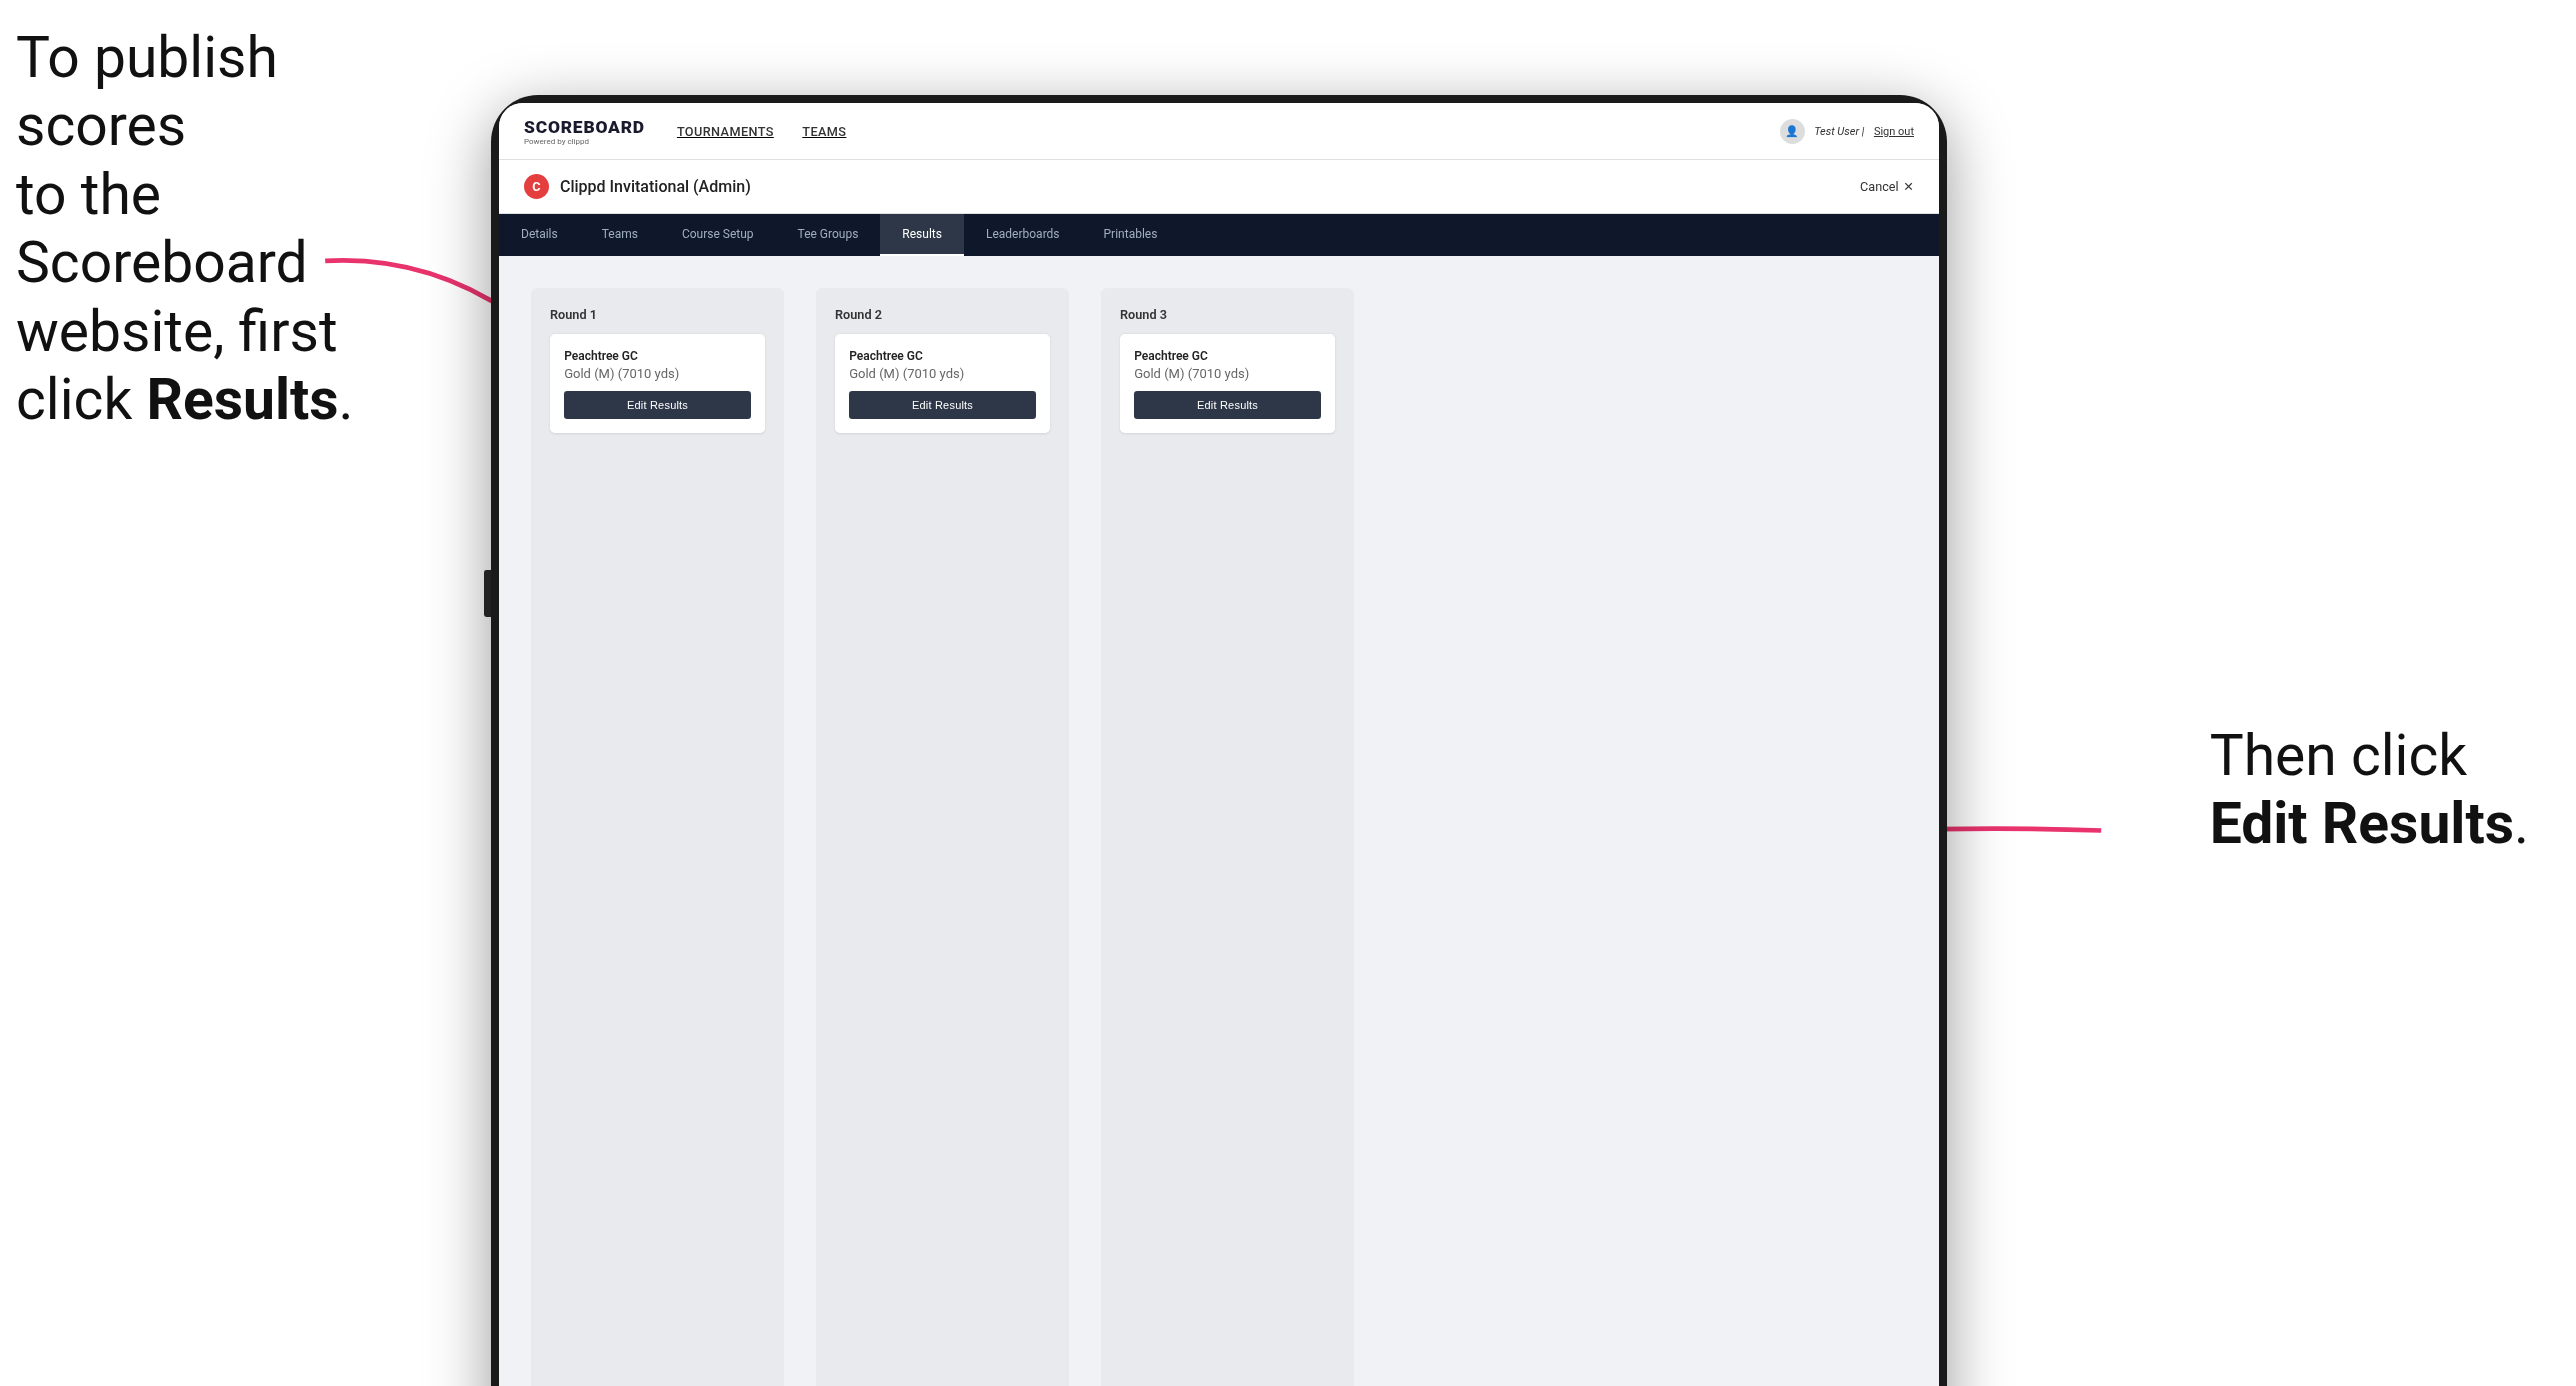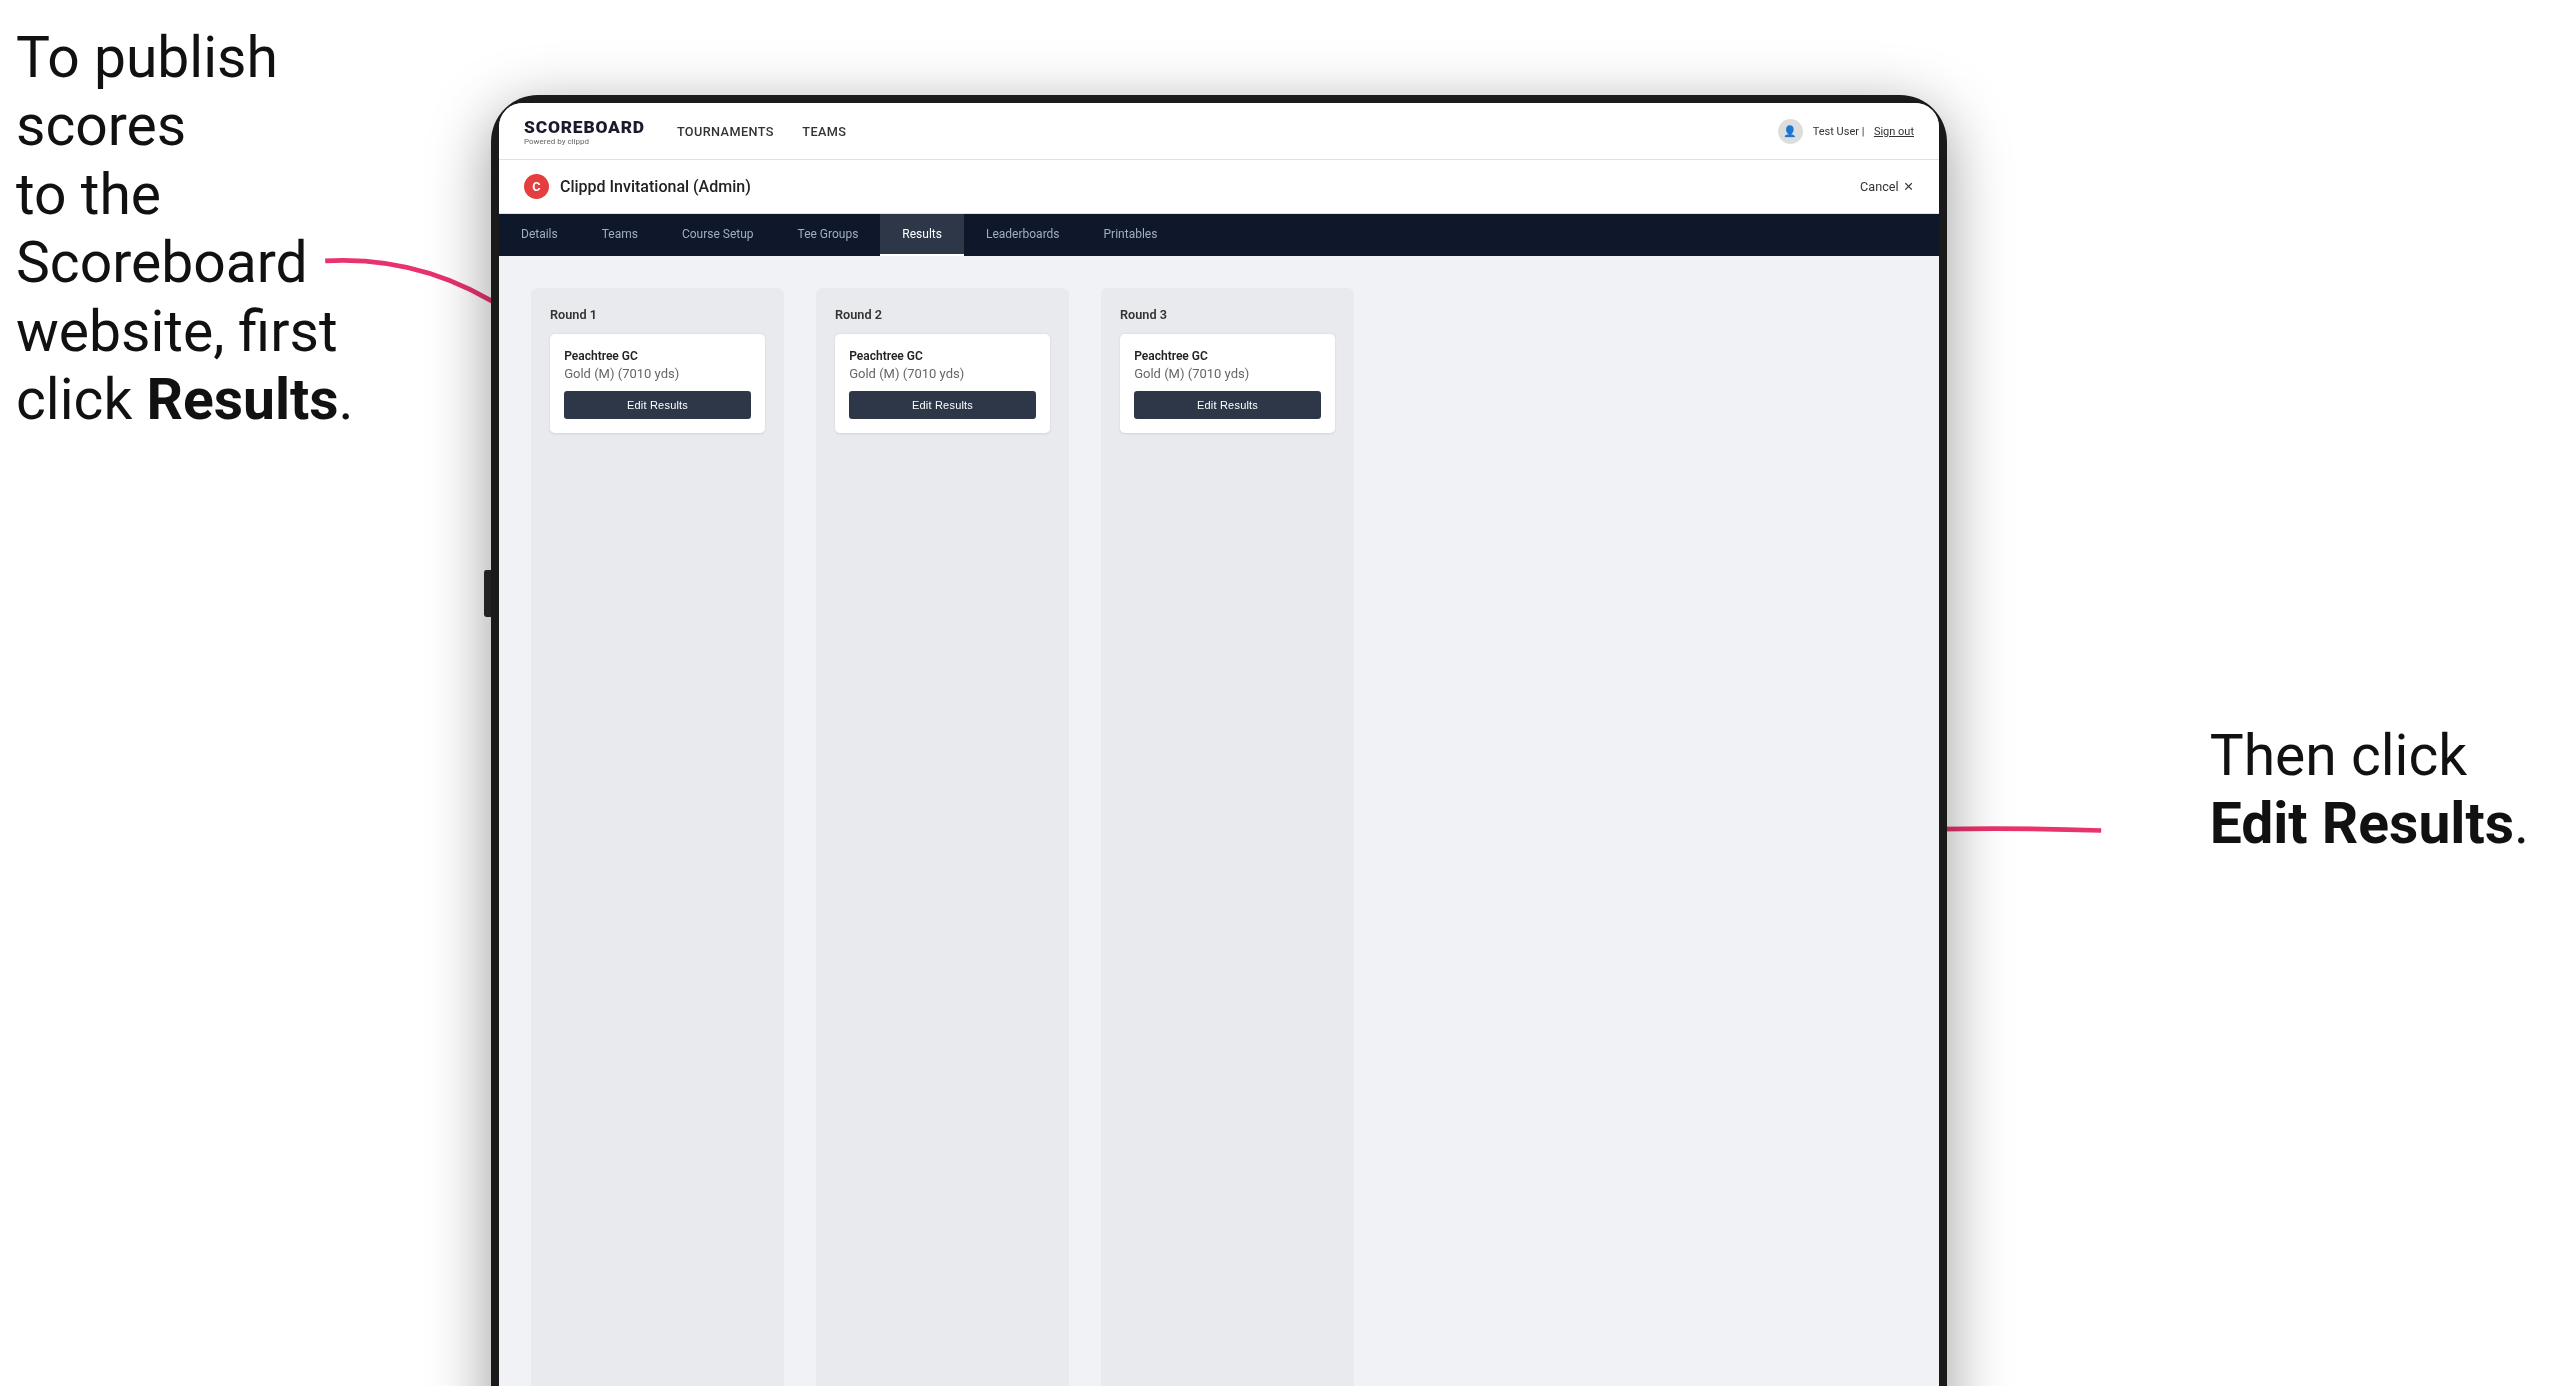--- a/index.html
+++ b/index.html
@@ -94,20 +94,21 @@
 
     .logo-sub {
       font-size: 8px;
       color: #666;
     }
 
     .nav-links {
       display: flex;
       gap: 28.5px;
       flex: 1;
+      text-decoration: underline;
     }
 
     .nav-link {
       font-size: 12.7px;
       color: #333;
       text-decoration: none;
       font-weight: 500;
       letter-spacing: 0.4px;
     }
 
@@ -125,20 +126,21 @@
       display: flex;
       align-items: center;
       justify-content: center;
       font-size: 11px;
       color: #555;
     }
 
     .user-name {
       font-size: 11px;
       color: #333;
+      font-style: italic;
     }
 
     .sign-out {
       font-size: 11px;
       color: #333;
     }
 
     
     .tournament-header {
       background: #ffffff;

